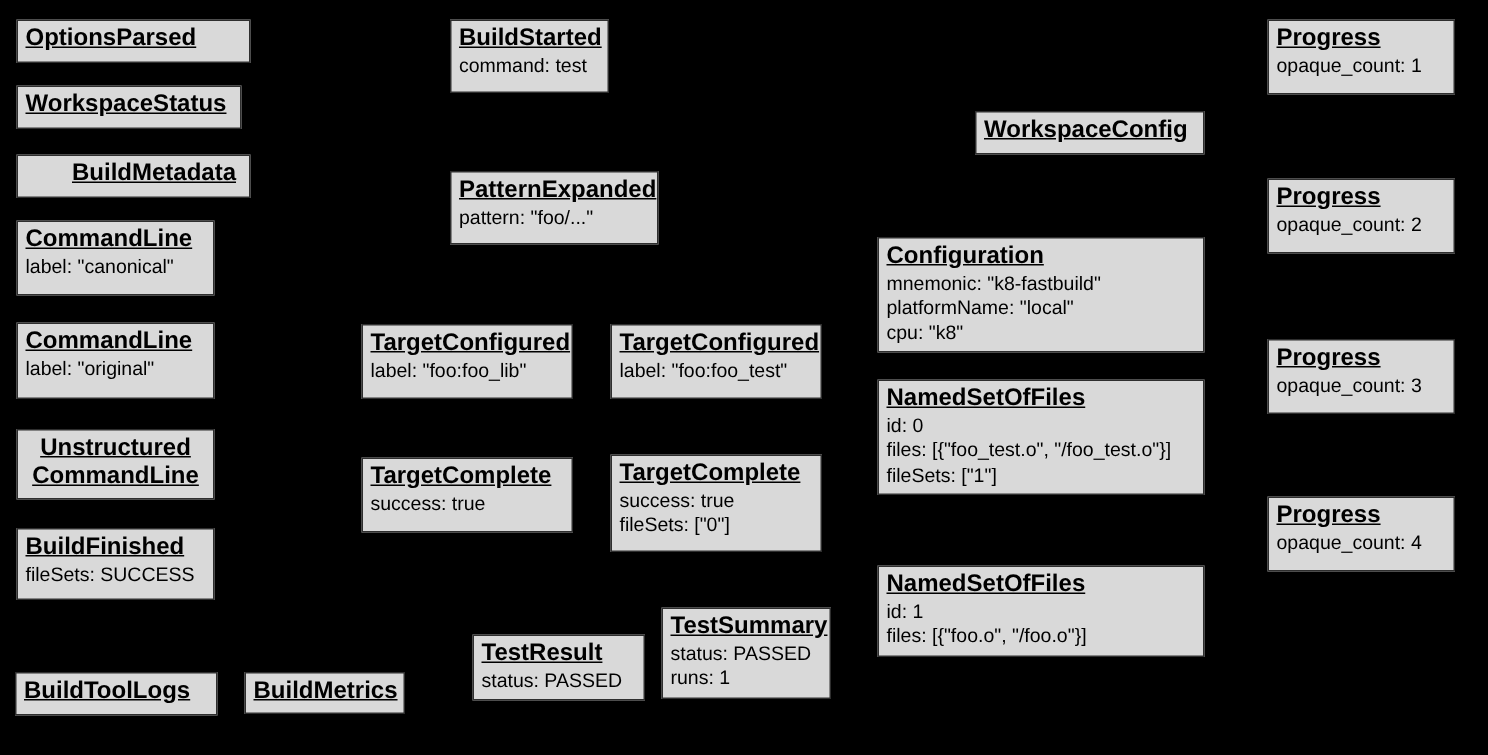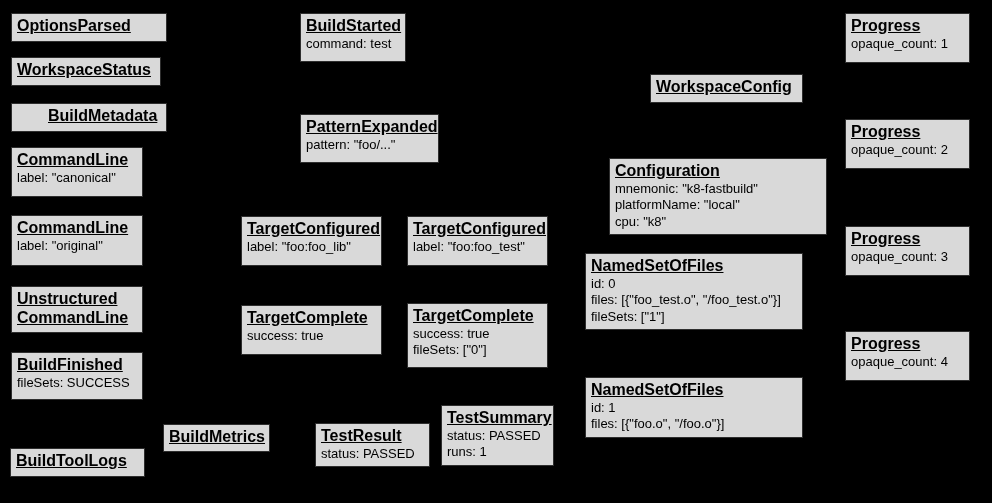--- a/index.html
+++ b/index.html
@@ -50,32 +50,32 @@
       <div class="event-title">BuildMetadata</div>
     </div>
     <div class="event-box" style="left: 11px; top: 147px; width: 132px; min-height: 50px;">
       <div class="event-title">CommandLine</div>
       <div class="event-field">label: "canonical"</div>
     </div>
     <div class="event-box" style="left: 11px; top: 215px; width: 132px; min-height: 51px;">
       <div class="event-title">CommandLine</div>
       <div class="event-field">label: "original"</div>
     </div>
-    <div class="event-box" style="left: 11px; top: 286px; width: 132px; min-height: 47px;">
+    <div class="event-box" style="left: 11px; top: 286px; width: 132px; min-height: 47px; text-align: center;">
       <div class="event-title">Unstructured</div>
       <div class="event-title">CommandLine</div>
     </div>
     <div class="event-box" style="left: 11px; top: 352px; width: 132px; min-height: 48px;">
       <div class="event-title">BuildFinished</div>
       <div class="event-field">fileSets: SUCCESS</div>
     </div>
     <div class="event-box" style="left: 10px; top: 448px; width: 135px; min-height: 29px;">
       <div class="event-title">BuildToolLogs</div>
     </div>
-    <div class="event-box" style="left: 163px; top: 424px; width: 107px; min-height: 28px; text-align: center;">
+    <div class="event-box" style="left: 163px; top: 448px; width: 107px; min-height: 28px; text-align: center;">
       <div class="event-title">BuildMetrics</div>
     </div>
     <div class="event-box" style="left: 300px; top: 13px; width: 106px; min-height: 49px;">
       <div class="event-title">BuildStarted</div>
       <div class="event-field">command: test</div>
     </div>
     <div class="event-box" style="left: 300px; top: 114px; width: 139px; min-height: 49px;">
       <div class="event-title">PatternExpanded</div>
       <div class="event-field">pattern: "foo/..."</div>
     </div>
@@ -101,21 +101,21 @@
       <div class="event-field">status: PASSED</div>
     </div>
     <div class="event-box" style="left: 441px; top: 405px; width: 113px; min-height: 60px;">
       <div class="event-title">TestSummary</div>
       <div class="event-field">status: PASSED</div>
       <div class="event-field">runs: 1</div>
     </div>
     <div class="event-box" style="left: 650px; top: 74px; width: 153px; min-height: 29px;">
       <div class="event-title">WorkspaceConfig</div>
     </div>
-    <div class="event-box" style="left: 585px; top: 158px; width: 218px; min-height: 74px; margin-left: 24px;">
+    <div class="event-box" style="left: 585px; top: 158px; width: 218px; min-height: 74px;">
       <div class="event-title">Configuration</div>
       <div class="event-field">mnemonic: "k8-fastbuild"</div>
       <div class="event-field">platformName: "local"</div>
       <div class="event-field">cpu: "k8"</div>
     </div>
     <div class="event-box" style="left: 585px; top: 253px; width: 218px; min-height: 76px;">
       <div class="event-title">NamedSetOfFiles</div>
       <div class="event-field">id: 0</div>
       <div class="event-field">files: [{"foo_test.o", "/foo_test.o"}]</div>
       <div class="event-field">fileSets: ["1"]</div>

